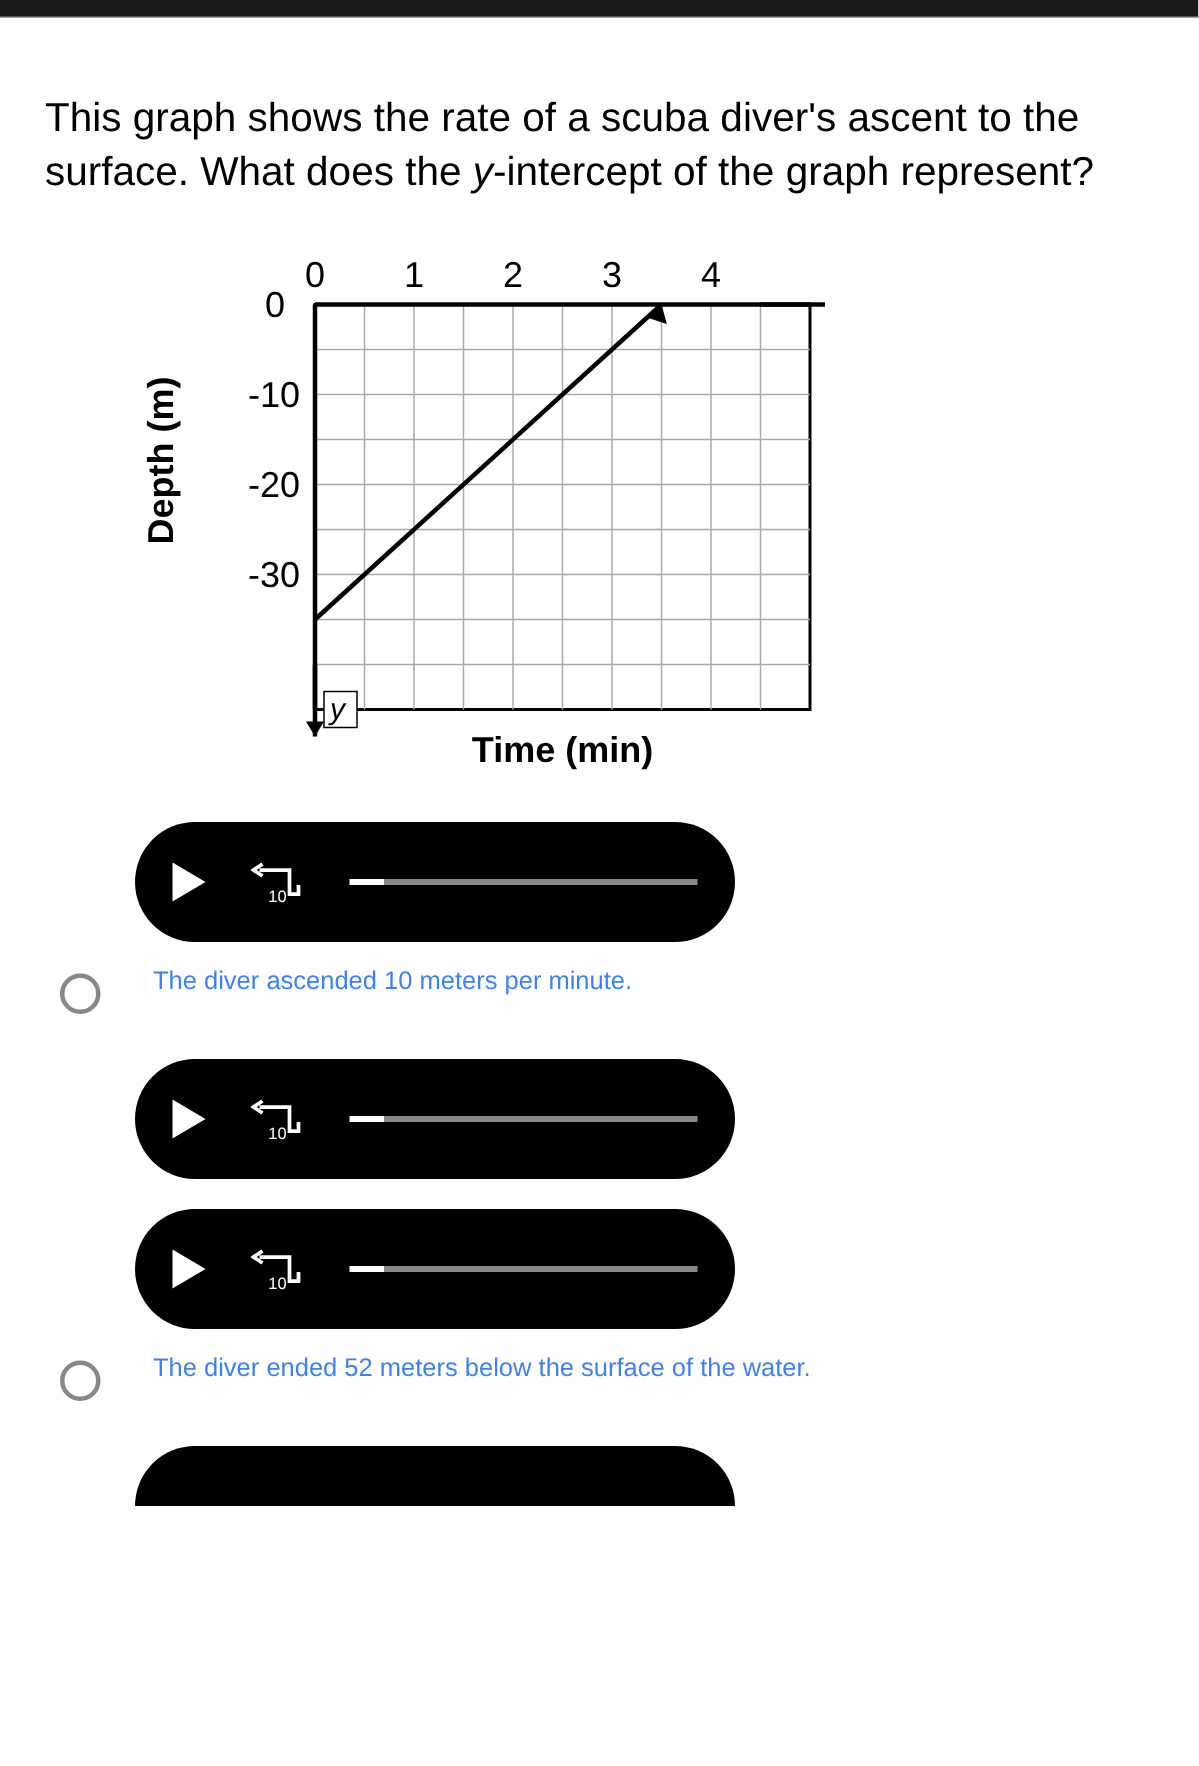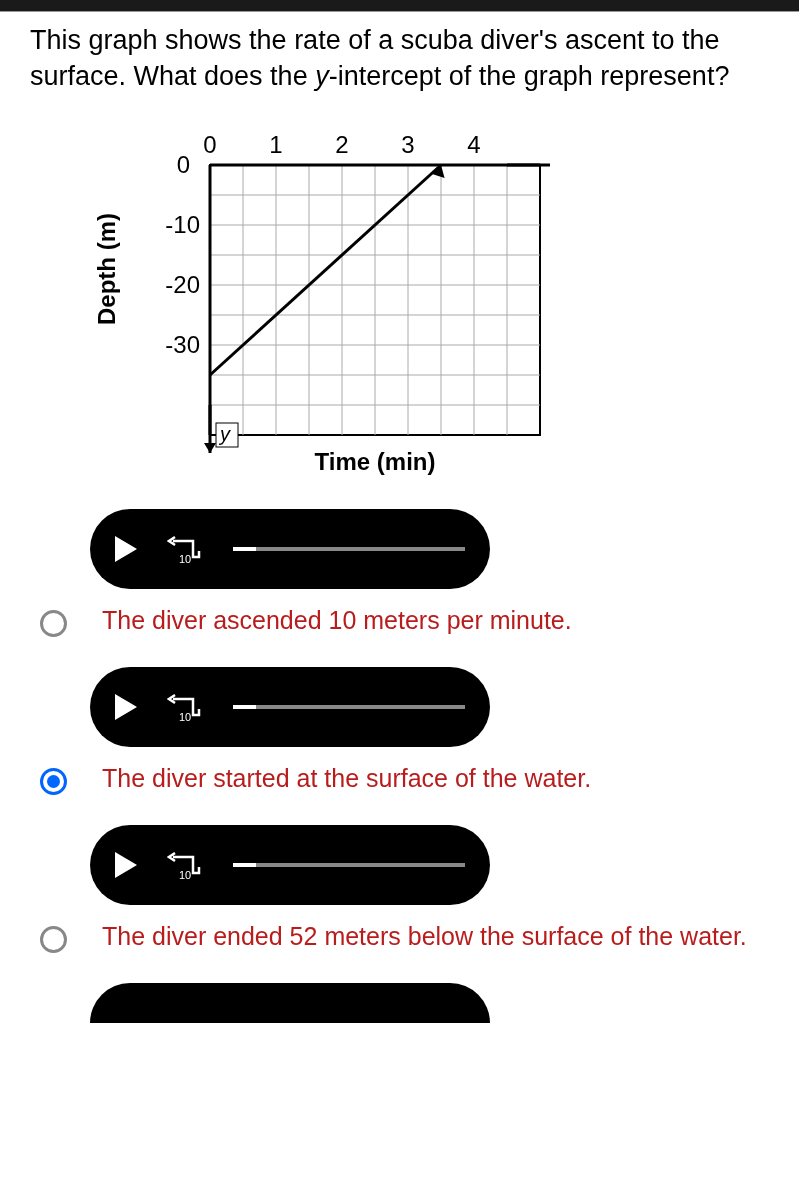--- a/index.html
+++ b/index.html
@@ -3,21 +3,21 @@
 <meta charset="utf-8">
 <style>
   * { box-sizing: border-box; margin: 0; padding: 0; }
   body {
     font-family: -apple-system, BlinkMacSystemFont, "Segoe UI", Arial, sans-serif;
     background: #fff;
     width: 799px;
     color: #000;
   }
   .topbar { height: 12px; background: #1a1a1a; border-bottom: 1px solid #999; }
-  .content { padding: 10px 16px 20px 30px; }
+  .content { padding: 10px 16px 20px 30px; margin-top: 38px; }
   .question {
     font-size: 27px;
     line-height: 1.35;
     color: #000;
   }
   .question .italic { font-style: italic; }
   .graph-wrap { margin: 30px 0 30px 60px; }
   .audio-pill {
     width: 400px;
     height: 80px;
@@ -72,23 +72,23 @@
     align-items: center;
     justify-content: center;
   }
   .radio-on::after {
     content: "";
     width: 13px; height: 13px;
     border-radius: 50%;
     background: #0066ff;
   }
   .option-text {
-    font-size: 25px;
+    font-size: 17px;
     line-height: 1.3;
-    color: #b91c1c;
+    color: #3b82f6;
   }
   .audio-pill-bottom {
     width: 400px;
     height: 40px;
     background: #000;
     border-radius: 40px 40px 0 0;
     margin: 20px 0 0 60px;
   }
 </style>
 </head>
@@ -182,26 +182,20 @@
   <div class="audio-pill">
     <div class="play-triangle"></div>
     <div class="replay">
       <svg width="36" height="30" viewBox="0 0 36 30">
         <path d="M 8 4 L 2 8 L 8 12 M 6 8 L 26 8 L 26 24 L 32 24 L 32 18" stroke="#fff" stroke-width="2.5" fill="none"></path>
       </svg>
       <span style="font-size:11px;color:#fff;margin-top:-10px;">10</span>
     </div>
     <div class="progress"></div>
   </div>
-  <div class="option-row">
-    <div class="radio">
-        <div class="radio-on"></div>
-      </div>
-    <div class="option-text">The diver started at the surface of the water.</div>
-  </div>
 
   <div class="audio-pill">
     <div class="play-triangle"></div>
     <div class="replay">
       <svg width="36" height="30" viewBox="0 0 36 30">
         <path d="M 8 4 L 2 8 L 8 12 M 6 8 L 26 8 L 26 24 L 32 24 L 32 18" stroke="#fff" stroke-width="2.5" fill="none"></path>
       </svg>
       <span style="font-size:11px;color:#fff;margin-top:-10px;">10</span>
     </div>
     <div class="progress"></div>

